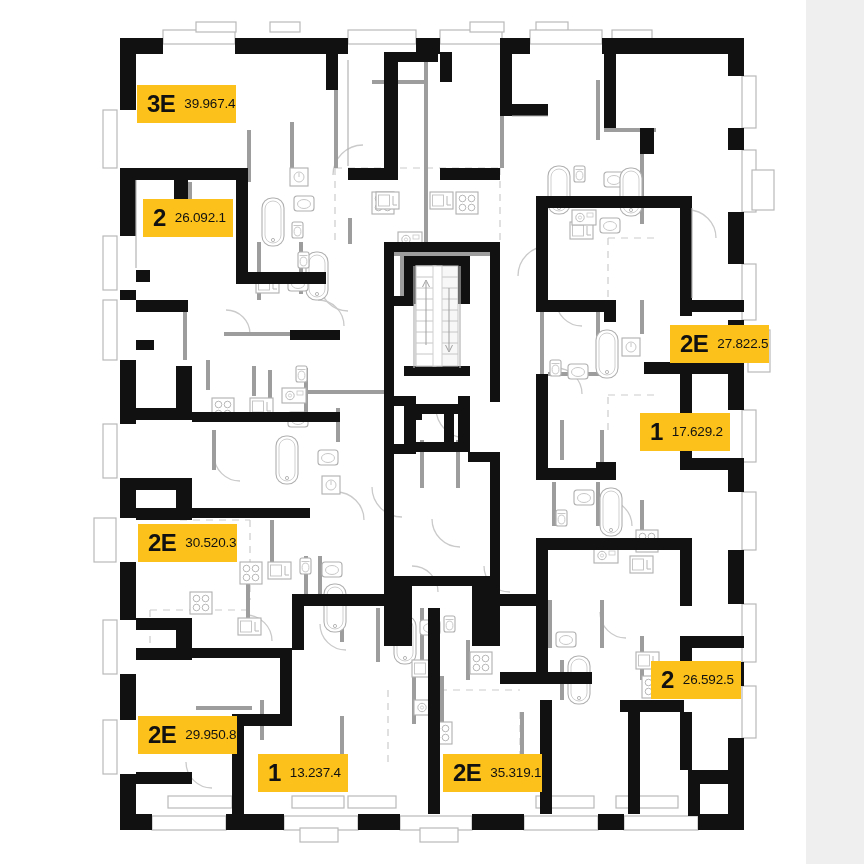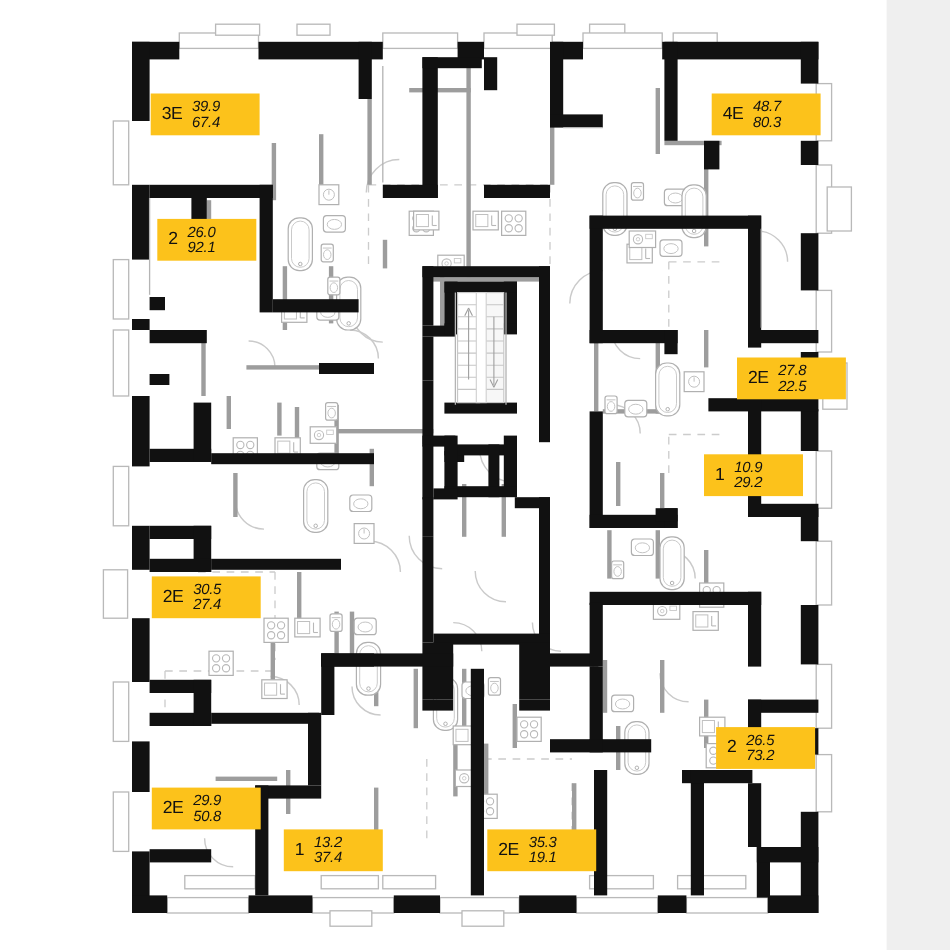--- a/index.html
+++ b/index.html
@@ -37,32 +37,31 @@
     background: var(--badge-bg, #fcc21b);
     display: flex;
     align-items: center;
     box-sizing: border-box;
     padding: 0 9px 0 10px;
     height: 38px;
     color: #111111;
     white-space: nowrap;
   }
   .badge .rooms {
-    font-size: 16px;
-    font-weight: normal;
+    font-size: 24px;
+    font-weight: bold;
     letter-spacing: -0.5px;
     line-height: 1;
   }
   .badge .areas {
     margin-left: 9px;
     display: flex;
-    flex-direction: column;
+    flex-direction: row;
     justify-content: center;
     line-height: 1.05;
-    font-style: italic;
   }
   .badge .areas span {
     font-size: 13.5px;
     font-weight: normal;
     letter-spacing: -0.2px;
   }
 </style>
 </head>
 <body>
 
@@ -491,65 +490,58 @@
   </svg>
 
   <div class="badge" style="left:137px; top:85px; width:99px;">
     <span class="rooms">3E</span>
     <span class="areas">
       <span>39.9</span>
       <span>67.4</span>
     </span>
   </div>
 
-  <div class="badge" style="left:647px; top:85px; width:99px;">
-    <span class="rooms">4E</span>
-    <span class="areas">
-      <span>48.7</span>
-      <span>80.3</span>
-    </span>
-  </div>
 
   <div class="badge" style="left:143px; top:199px; width:90px;">
     <span class="rooms">2</span>
     <span class="areas">
       <span>26.0</span>
       <span>92.1</span>
     </span>
   </div>
 
   <div class="badge" style="left:670px; top:325px; width:99px;">
     <span class="rooms">2E</span>
     <span class="areas">
       <span>27.8</span>
       <span>22.5</span>
     </span>
   </div>
 
   <div class="badge" style="left:640px; top:413px; width:90px;">
     <span class="rooms">1</span>
     <span class="areas">
-      <span>10.9</span>
+      <span>17.6</span>
       <span>29.2</span>
     </span>
   </div>
 
   <div class="badge" style="left:138px; top:524px; width:99px;">
     <span class="rooms">2E</span>
     <span class="areas">
       <span>30.5</span>
-      <span>27.4</span>
+      <span>20.3</span>
     </span>
   </div>
 
   <div class="badge" style="left:651px; top:661px; width:90px;">
     <span class="rooms">2</span>
     <span class="areas">
       <span>26.5</span>
-      <span>73.2</span>
+      <span>92.5</span>
     </span>
   </div>
 
   <div class="badge" style="left:138px; top:716px; width:99px;">
     <span class="rooms">2E</span>
     <span class="areas">
       <span>29.9</span>
       <span>50.8</span>
     </span>
   </div>

